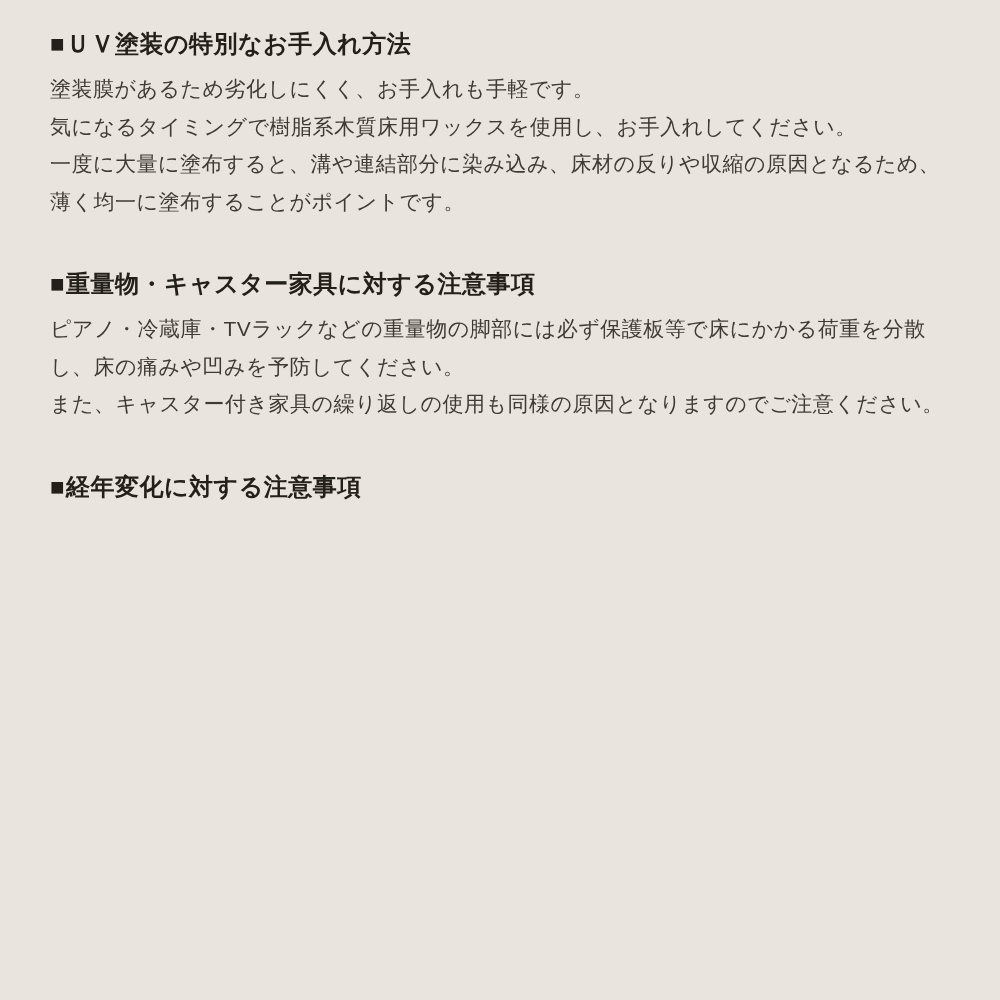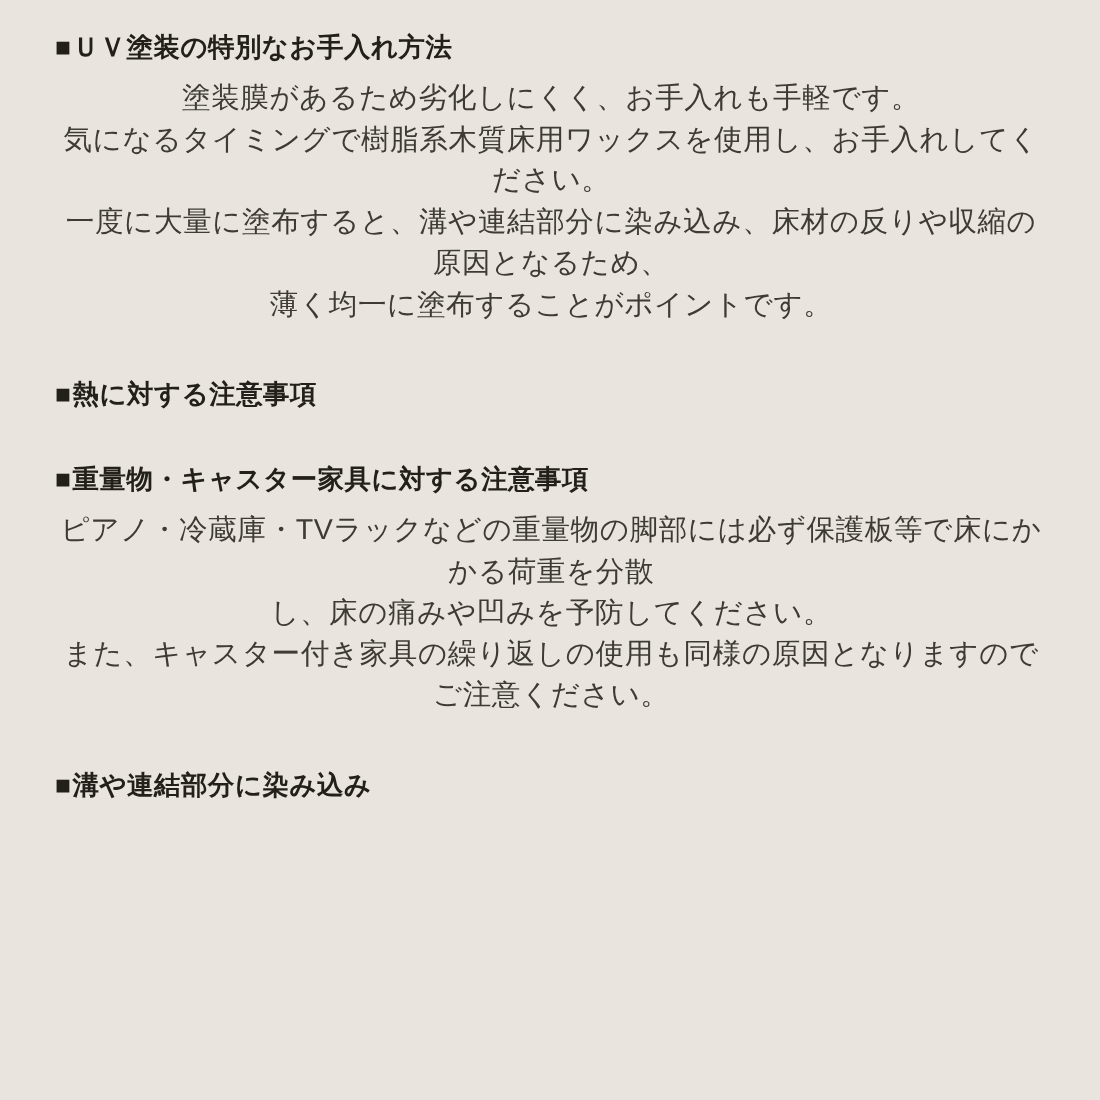--- a/index.html
+++ b/index.html
@@ -32,50 +32,48 @@
     font-weight: bold;
     color: #23201b;
     letter-spacing: 0.5px;
   }
   .heading .marker {
     font-weight: normal;
     margin-right: 1px;
   }
   .body-text {
     margin: 0;
-    font-size: 26px;
+    font-size: 21px;
     line-height: 37.5px;
     color: #3e3a34;
     white-space: pre-line;
     letter-spacing: 0.5px;
     max-width: 905px;
-    text-align: center;
   }
 </style>
 </head>
 <body>
 
 <div class="doc">
 
   <div class="section">
     <h2 class="heading"><span class="marker">■</span><span>ＵＶ塗装の特別なお手入れ方法</span></h2>
     <p class="body-text">塗装膜があるため劣化しにくく、お手入れも手軽です。
 気になるタイミングで樹脂系木質床用ワックスを使用し、お手入れしてください。
 一度に大量に塗布すると、溝や連結部分に染み込み、床材の反りや収縮の原因となるため、
 薄く均一に塗布することがポイントです。</p>
   </div>
 
   <div class="section">
-    <h2 class="heading"><span class="marker">■</span><span>熱に対する注意事項</span></h2>
   </div>
 
   <div class="section">
     <h2 class="heading"><span class="marker">■</span><span>重量物・キャスター家具に対する注意事項</span></h2>
     <p class="body-text">ピアノ・冷蔵庫・TVラックなどの重量物の脚部には必ず保護板等で床にかかる荷重を分散
 し、床の痛みや凹みを予防してください。
 また、キャスター付き家具の繰り返しの使用も同様の原因となりますのでご注意ください。</p>
   </div>
 
   <div class="section">
-    <h2 class="heading"><span class="marker">■</span><span>溝や連結部分に染み込み</span></h2>
+    <h2 class="heading"><span class="marker">■</span><span>経年変化に対する注意事項</span></h2>
   </div>
 
 </div>
 
 </body></html>

